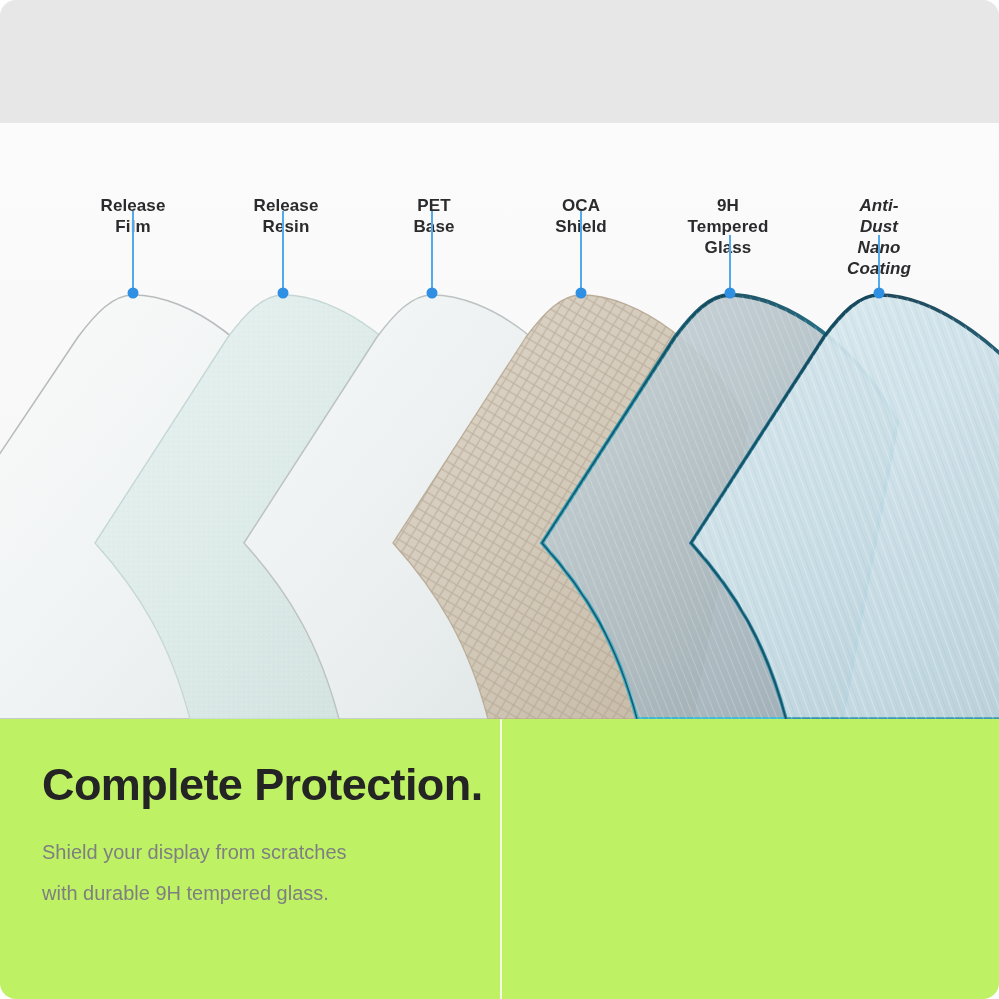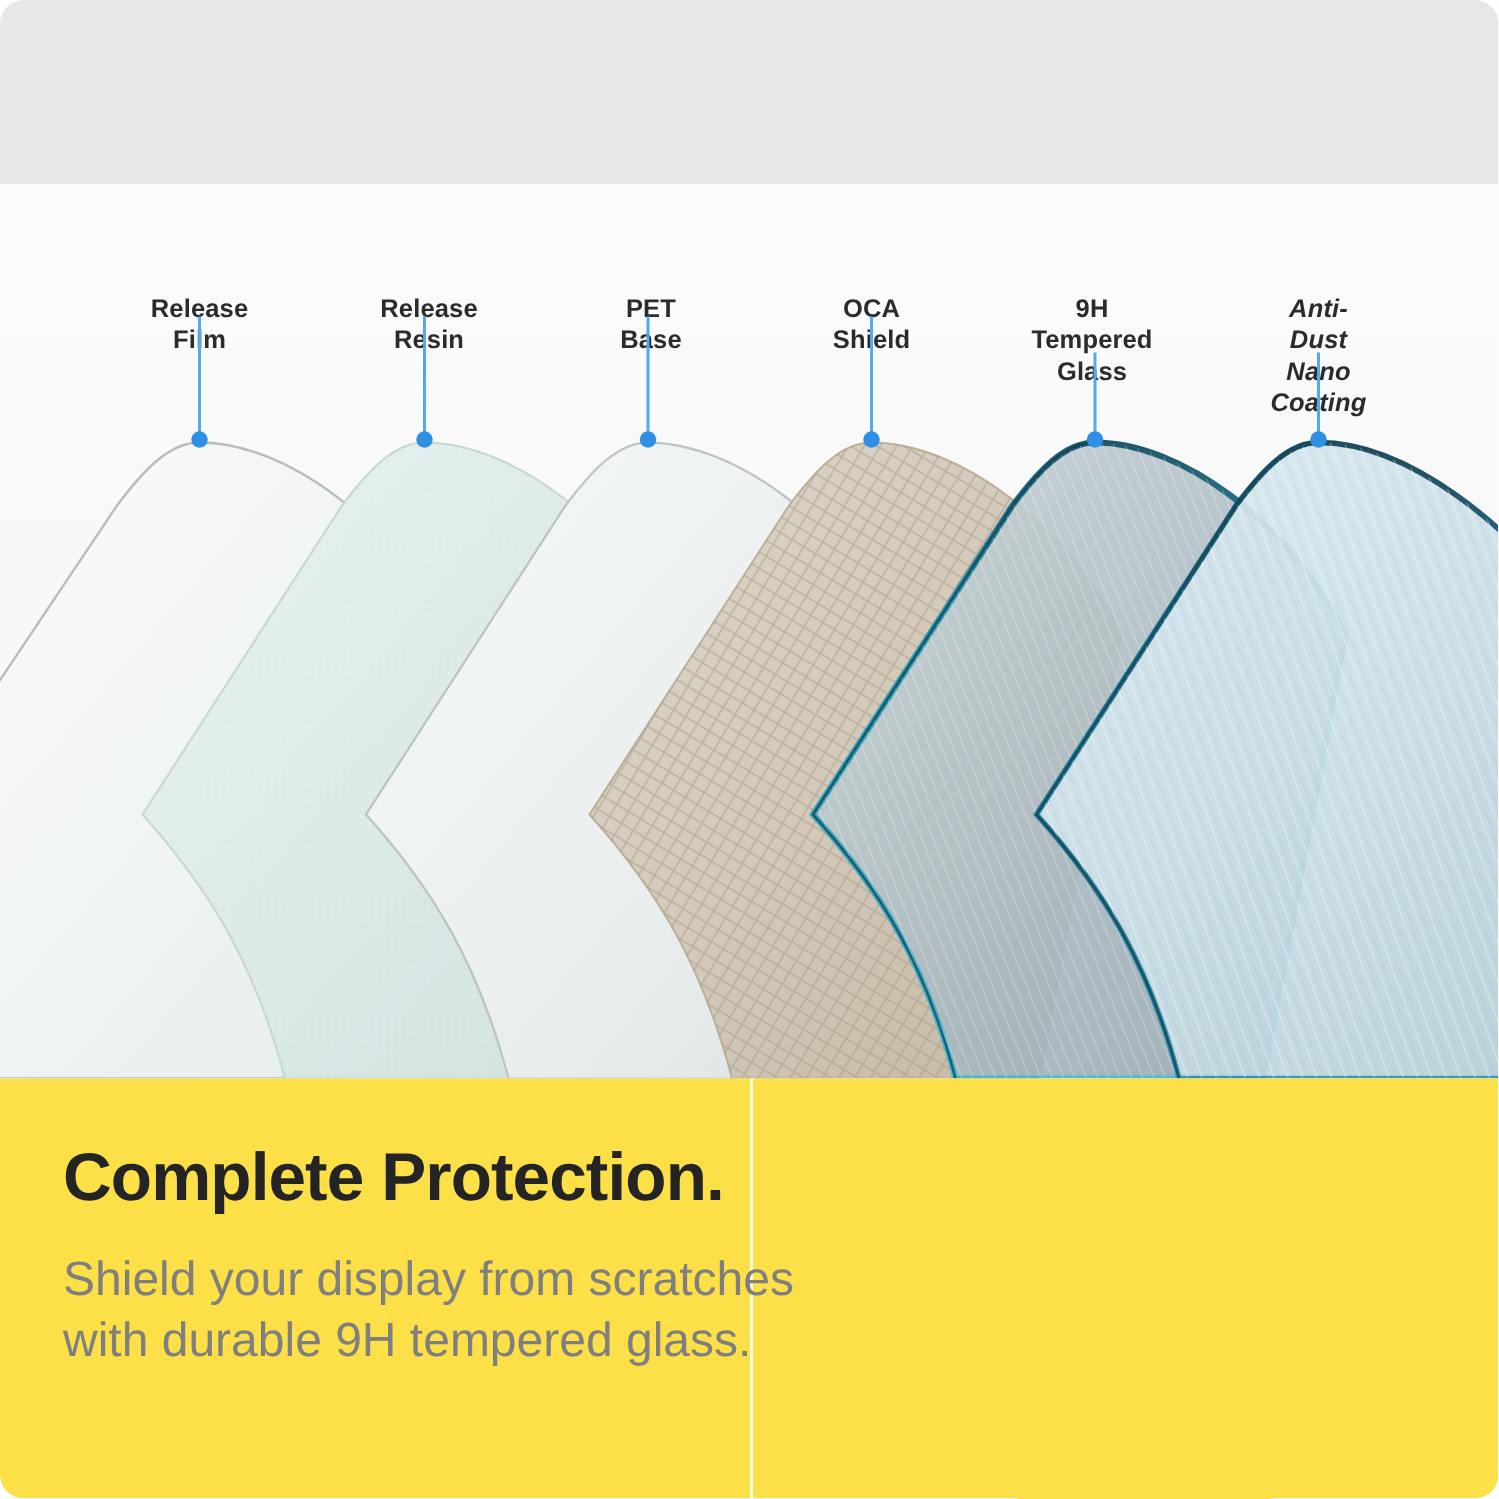--- a/index.html
+++ b/index.html
@@ -36,34 +36,34 @@
     position:absolute;width:2px;background:#53a9ea;transform:translateX(-50%);
   }
   .callout-dot{
     position:absolute;width:11px;height:11px;border-radius:50%;
     background:#2e8fe3;transform:translate(-50%,-50%);
   }
 
   
   #bottom-panel{
     position:absolute;left:0;top:719px;width:999px;height:280px;
-    background:#fde047;
+    background:#bef264;
   }
   #panel-divider{
     position:absolute;left:500px;top:0;width:2px;height:280px;
     background:rgba(255,255,255,.85);
   }
   #headline{
     position:absolute;left:42px;top:40px;
     font-size:45px;font-weight:700;color:#242424;letter-spacing:-.6px;
     margin:0;white-space:nowrap;
   }
   #subcopy{
     position:absolute;left:42px;top:113px;
-    font-size:32px;font-weight:300;color:#7f7f80;
+    font-size:20px;font-weight:300;color:#7f7f80;
     line-height:41px;margin:0;white-space:pre-line;
   }
 </style>
 </head>
 <body>
 
 <div id="card">
 
   <div id="top-band"></div>
 

